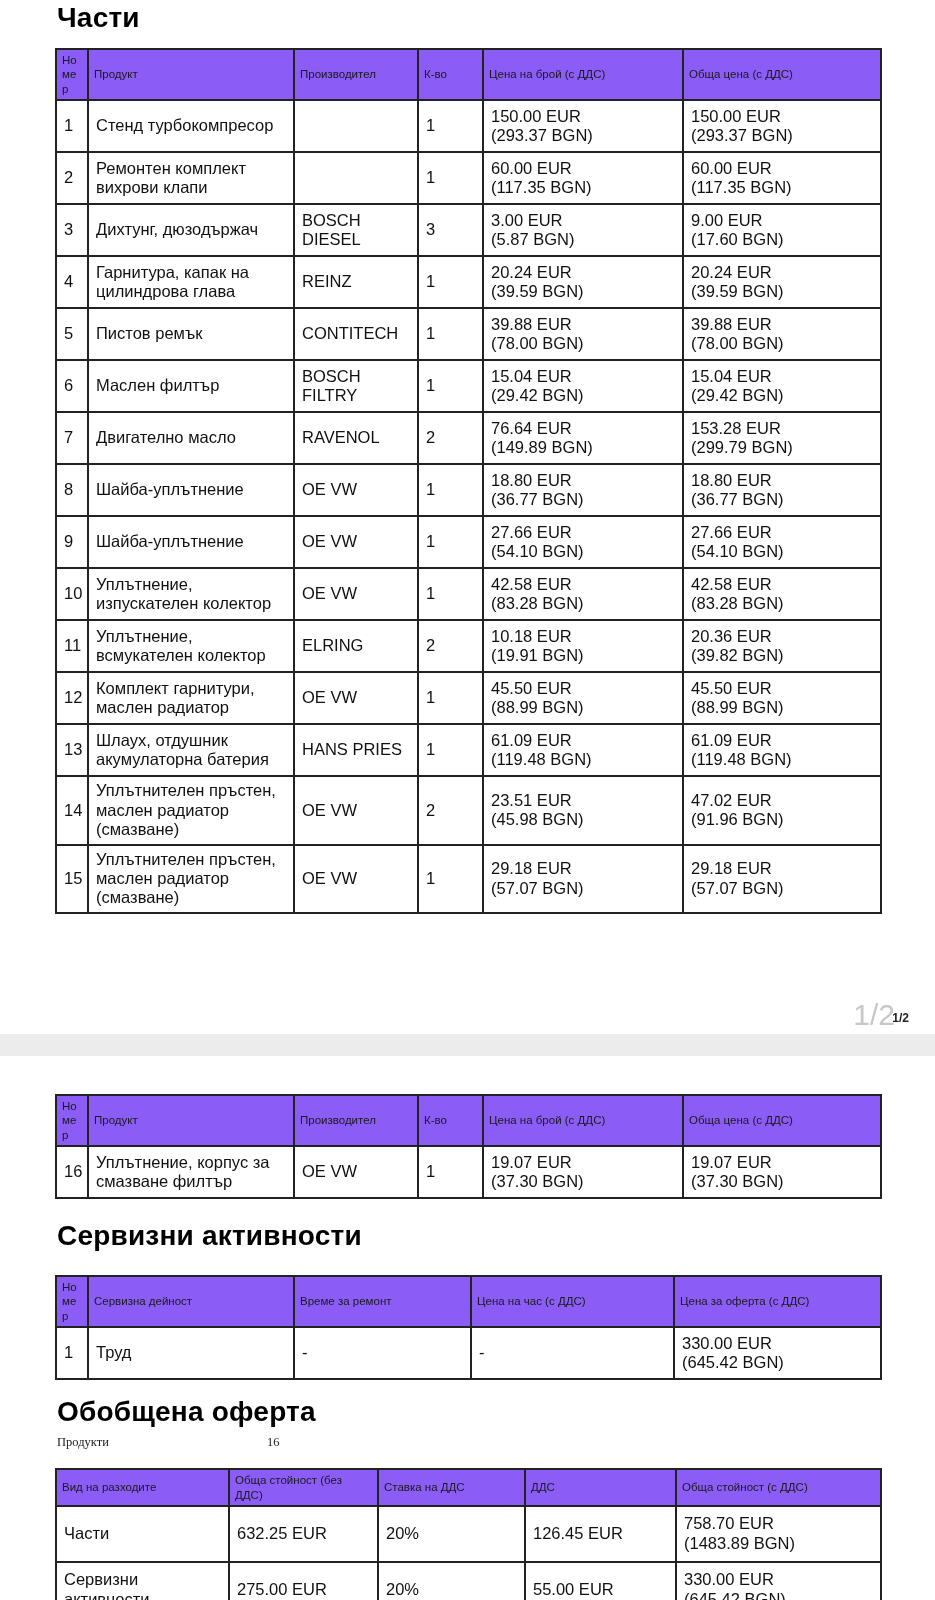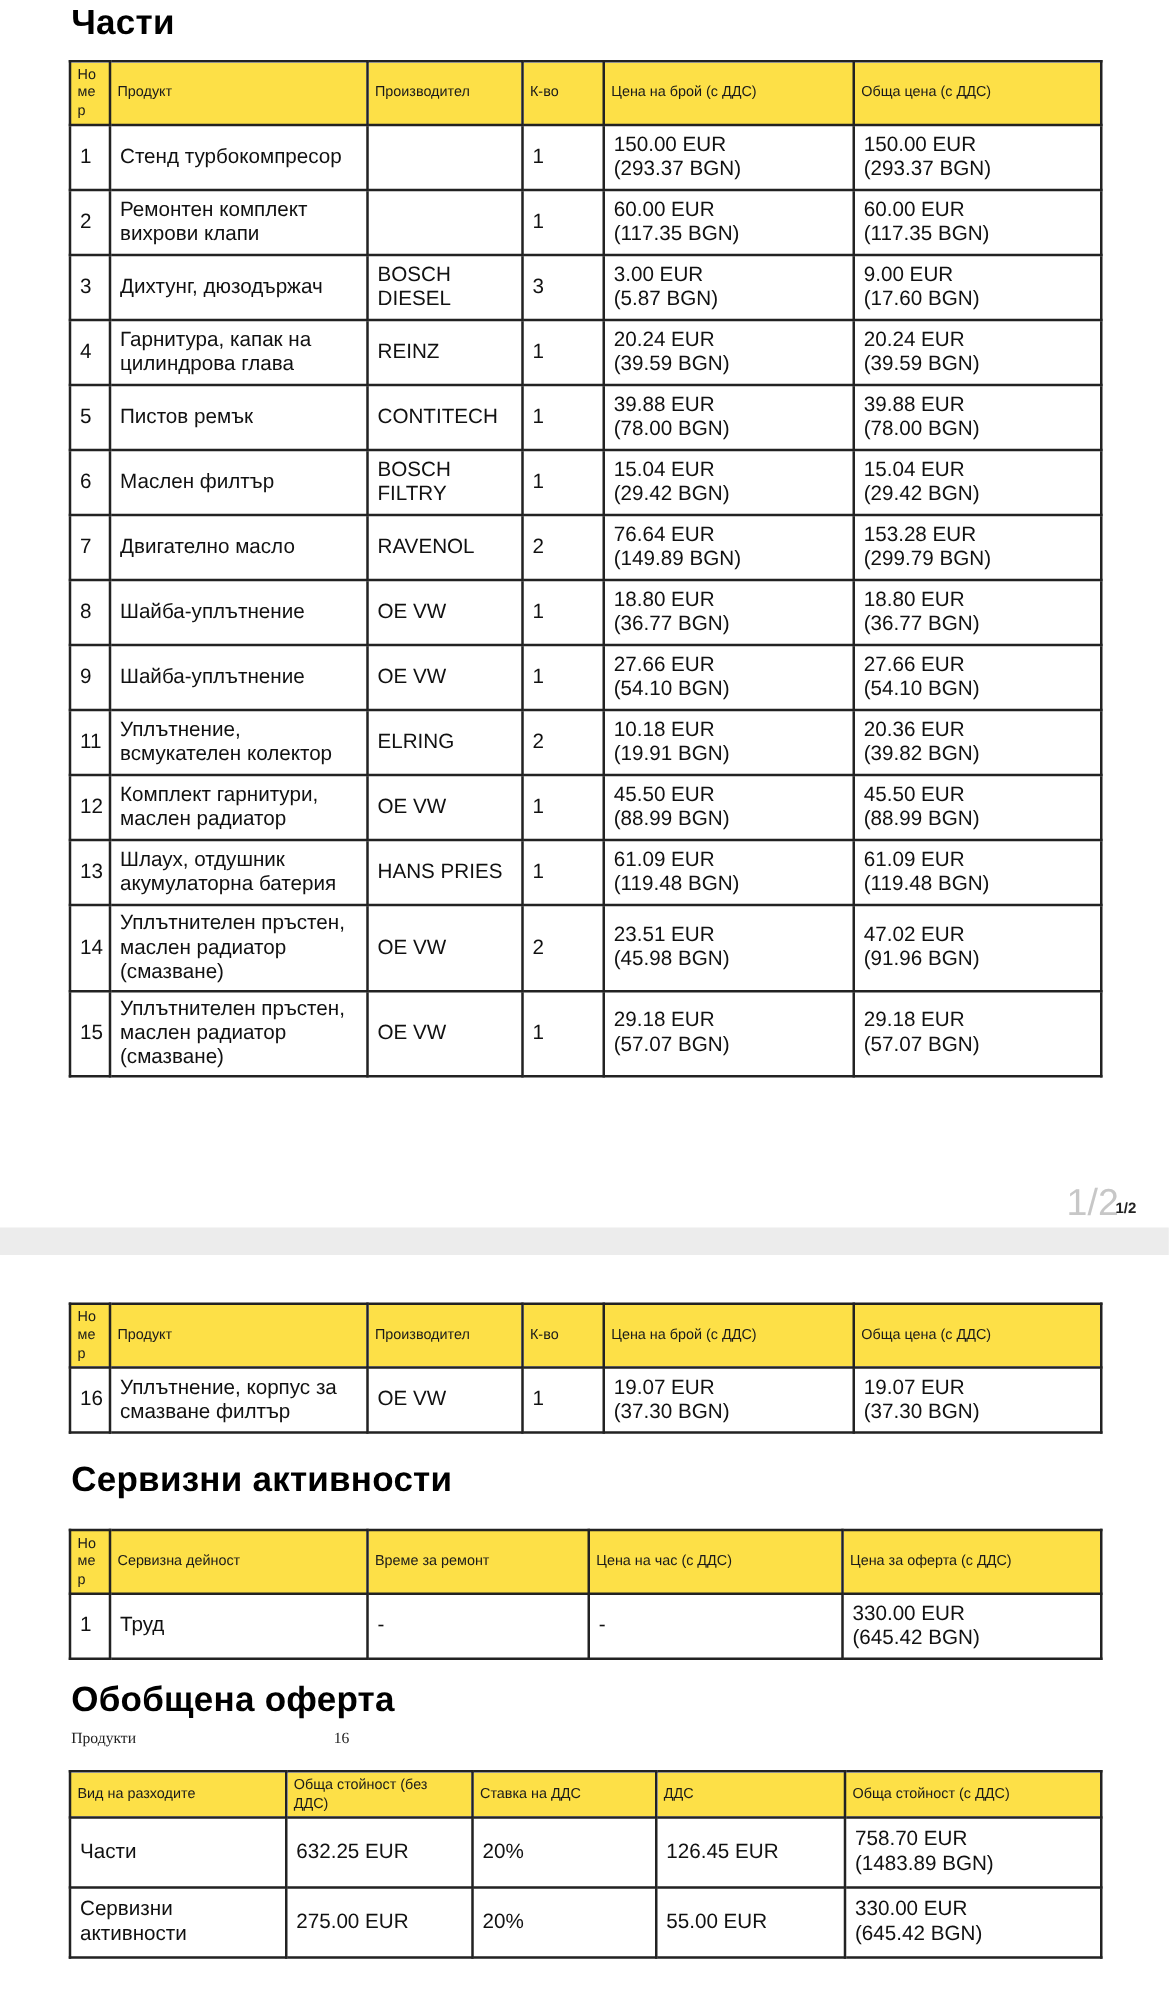--- a/index.html
+++ b/index.html
@@ -18,21 +18,21 @@
   .title-parts { margin-bottom: 14px; }
   .title-service { margin-top: 21px; margin-bottom: 23px; }
   .title-offer { margin-top: 16px; margin-bottom: 7px; }
 
   table.t {
     border-collapse: collapse; table-layout: fixed;
     margin-left: 55px; width: 825px;
   }
   .t th, .t td { border: 2px solid #222; overflow: hidden; }
   .t th {
-    background: #fde047; font-weight: normal; font-size: 11.5px;
+    background: #8b5cf6; font-weight: normal; font-size: 11.5px;
     color: #1a1a1a; text-align: left; padding: 3px 5px;
     vertical-align: middle; line-height: 1.25;
   }
   .t td {
     font-size: 16.5px; line-height: 1.18; color: #111;
     padding: 4px 7px; vertical-align: middle; white-space: pre-line;
   }
   .hw { word-break: break-all; }
 
   .t thead tr { height: 34px; }
@@ -168,20 +168,30 @@
           <td>9</td>
           <td>Шайба-уплътнение</td>
           <td>OE VW</td>
           <td>1</td>
           <td>27.66 EUR
 (54.10 BGN)</td>
           <td>27.66 EUR
 (54.10 BGN)</td>
         </tr>
         <tr>
+          <td>10</td>
+          <td>Уплътнение, изпускателен колектор</td>
+          <td>OE VW</td>
+          <td>1</td>
+          <td>42.58 EUR
+(83.28 BGN)</td>
+          <td>42.58 EUR
+(83.28 BGN)</td>
+        </tr>
+        <tr>
           <td>11</td>
           <td>Уплътнение, всмукателен колектор</td>
           <td>ELRING</td>
           <td>2</td>
           <td>10.18 EUR
 (19.91 BGN)</td>
           <td>20.36 EUR
 (39.82 BGN)</td>
         </tr>
         <tr>

